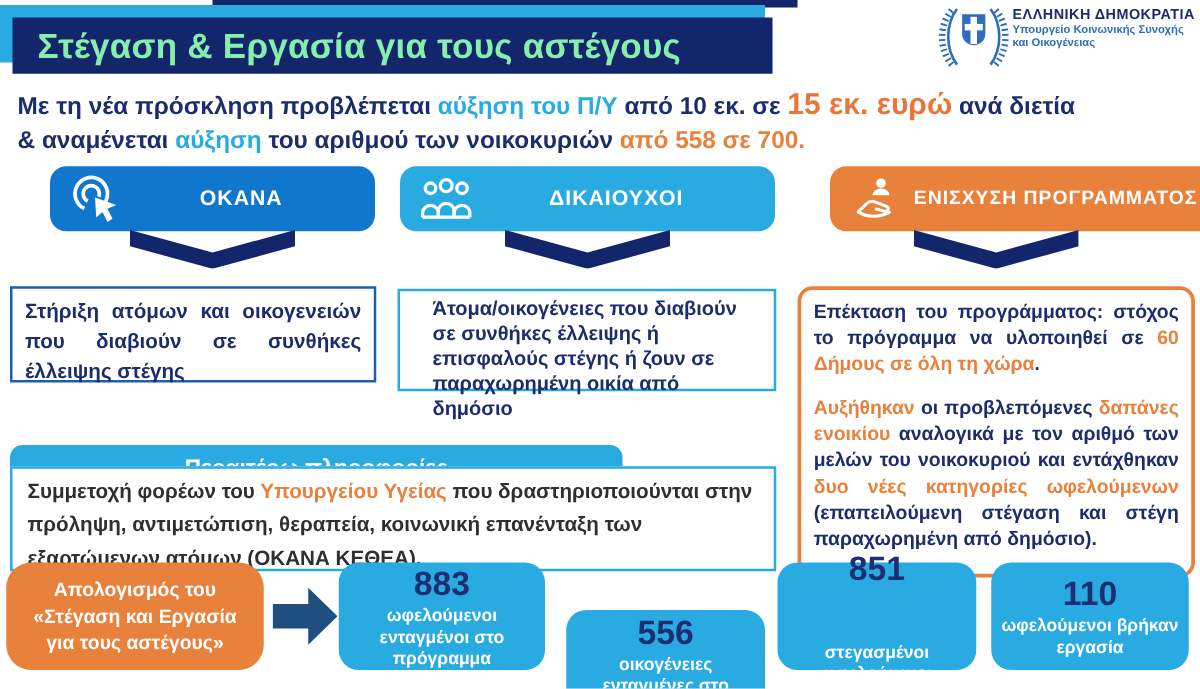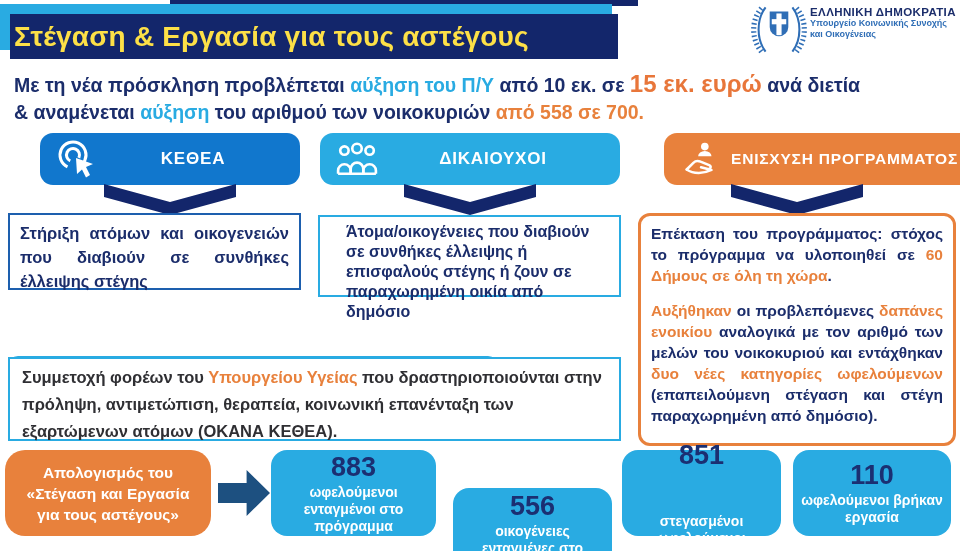--- a/index.html
+++ b/index.html
@@ -4,21 +4,21 @@
 <style>
   html,body{margin:0;padding:0;background:#fff;}
   .canvas{position:relative;width:960px;height:551px;background:#ffffff;overflow:hidden;
           font-family:"Liberation Sans", sans-serif;color:#1b2d6b;}
   .abs{position:absolute;}
 
   
   .top-strip{left:170px;top:0;width:468px;height:6px;background:#13266b;}
   .title-back{left:0;top:4px;width:612px;height:46px;background:#29abe2;}
   .title-bar{left:10px;top:14px;width:608px;height:45px;background:#13266b;display:flex;align-items:center;}
-  .title-bar span{color:#fde047;font-size:28px;font-weight:bold;padding-left:4px;letter-spacing:.2px;}
+  .title-bar span{color:#86efac;font-size:28px;font-weight:bold;padding-left:20px;letter-spacing:.2px;}
 
   
   .logo-wrap{left:748px;top:0;width:210px;height:60px;display:flex;align-items:flex-start;}
   .logo-text{padding-top:7px;line-height:11px;}
   .logo-country{font-size:11.5px;font-weight:bold;color:#1b2d6b;letter-spacing:.4px;}
   .logo-ministry{font-size:9px;color:#2f6eb6;font-weight:bold;}
 
   
   .intro{left:14px;top:70px;width:935px;font-size:19.5px;line-height:27px;font-weight:bold;color:#1b2d6b;}
   .hl-blue{color:#29abe2;}
@@ -34,21 +34,21 @@
   .pill-enisxysi .lbl{font-size:15.5px;}
   .icon-box{width:46px;height:46px;display:flex;align-items:center;justify-content:center;}
 
   .chevron{height:31px;width:132px;background:#13266b;
            clip-path:polygon(0 0,50% 58%,100% 0,100% 42%,50% 100%,0 42%);}
   .chv1{left:104px;top:184px;}
   .chv2{left:404px;top:184px;}
   .chv3{left:731px;top:184px;}
 
   
-  .cbox{box-sizing:border-box;background:#fff;}
+  .cbox{box-sizing:border-box;background:#fff;margin-top:16px;}
   .box-skopos{left:8px;top:213px;width:293px;height:77px;border:2px solid #1d5fae;
               font-size:16.5px;line-height:24px;padding:6px 10px;text-align:justify;font-weight:bold;}
   .box-dikaiouxoi{left:318px;top:215px;width:303px;height:82px;border:2px solid #29abe2;
               font-size:16px;line-height:20px;padding:5px 26px;font-weight:bold;}
   .box-enisxysi{left:638px;top:213px;width:318px;height:233px;border:3px solid #e8813c;border-radius:12px;
               font-size:15.5px;line-height:21px;padding:7px 10px;text-align:justify;font-weight:bold;}
   .box-enisxysi p{margin:0 0 14px 0;}
 
   .more-bar{left:8px;top:309px;width:490px;height:37px;background:#29abe2;border-radius:10px;
             display:flex;align-items:center;justify-content:center;color:#fff;font-size:18px;font-weight:bold;margin-top:47px;}
@@ -106,21 +106,21 @@
   </div>
 
   <div class="abs pill pill-skopos">
     <span class="icon-box">
       <svg width="44" height="44" viewBox="0 0 44 44">
         <circle cx="18" cy="18" r="13" stroke="#fff" stroke-width="3" fill="none" stroke-dasharray="62 20" transform="rotate(115 18 18)"></circle>
         <circle cx="18" cy="18" r="6.5" stroke="#fff" stroke-width="3" fill="none" stroke-dasharray="30 11" transform="rotate(115 18 18)"></circle>
         <path d="M21 21 L38 27 L31 30 L35 38 L31 40.5 L27 32.5 L22 37 Z" fill="#fff"></path>
       </svg>
     </span>
-    <span class="lbl">ΚΕΘΕΑ</span>
+    <span class="lbl">ΟΚΑΝΑ</span>
   </div>
 
   <div class="abs pill pill-dikaiouxoi">
     <span class="icon-box">
       <svg width="42" height="34" viewBox="0 0 40 32">
         <circle cx="8" cy="8" r="4" stroke="#fff" stroke-width="2.5" fill="none"></circle>
         <circle cx="20" cy="6" r="4.5" stroke="#fff" stroke-width="2.5" fill="none"></circle>
         <circle cx="32" cy="8" r="4" stroke="#fff" stroke-width="2.5" fill="none"></circle>
         <path d="M2 30 v-3 a6 6 0 0 1 12 0 v3" stroke="#fff" stroke-width="2.5" fill="none"></path>
         <path d="M14 30 v-4.5 a6 6 0 0 1 12 0 v4.5" stroke="#fff" stroke-width="2.5" fill="none"></path>

